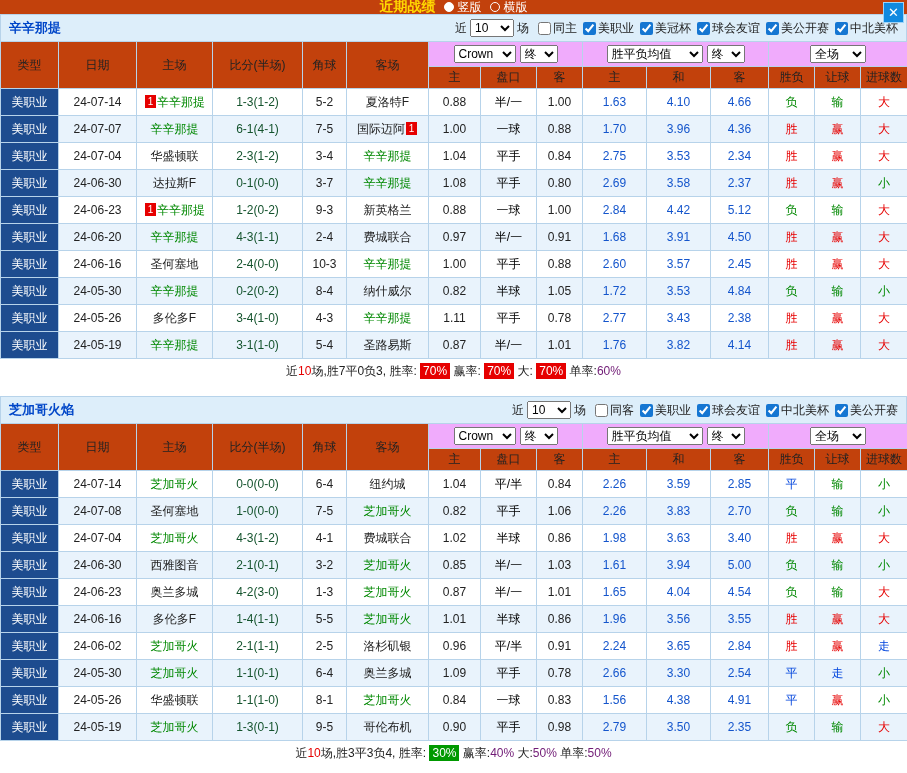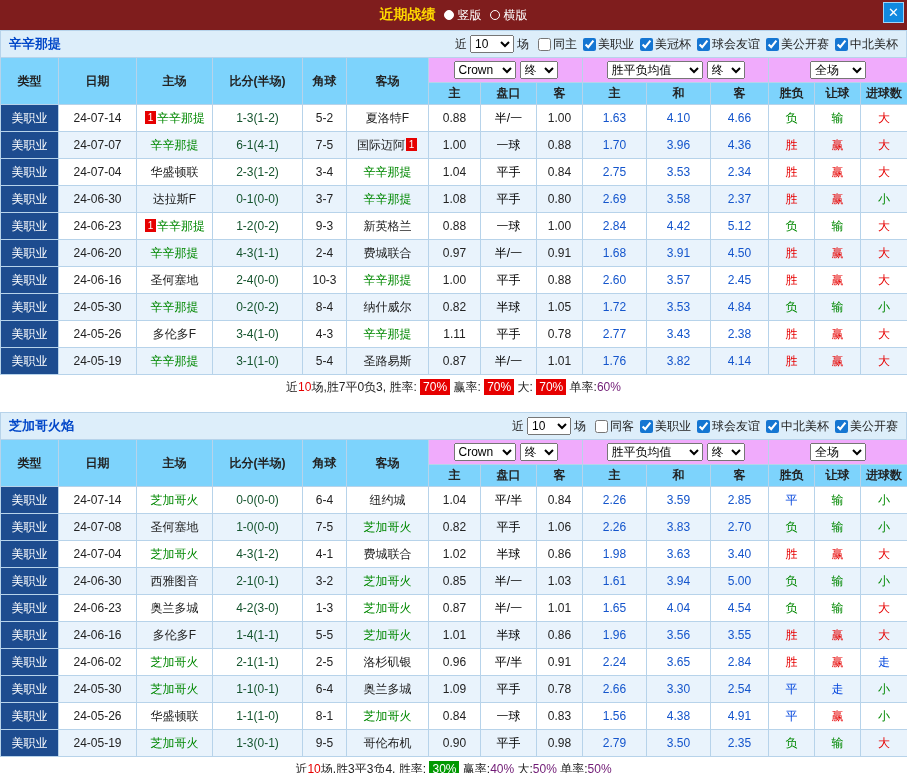--- a/index.html
+++ b/index.html
@@ -5,21 +5,21 @@
   * { box-sizing: border-box; }
   html,body { margin:0; padding:0; }
   body {
     width:907px; background:#fff; color:#222;
     font-family:"Liberation Sans","DejaVu Sans",sans-serif;
     font-size:12px;
   }
   .popup { width:907px; }
 
   
-  .titlebar { height:30px; background:#7f1d1d; position:relative;
+  .titlebar { height:14px; background:#c2410c; position:relative;
     display:flex; align-items:center; }
   .title-group { flex:1; display:flex; justify-content:center; align-items:center; gap:8px; }
   .title { color:#ffd800; font-weight:bold; font-size:14px; }
   .radio-opt { color:#fff; display:inline-flex; align-items:center; gap:4px; cursor:pointer; }
   .radio { width:10px; height:10px; border:1px solid #fff; border-radius:50%; display:inline-block; background:transparent; }
   .radio.selected { background:#fff; }
   .close { position:absolute; right:3px; top:2px; width:21px; height:21px;
     background:#118ae0; border:1px solid #9ed4f8; color:#fff; font-size:13px;
     line-height:18px; text-align:center; cursor:pointer; padding:0; }
 
@@ -34,21 +34,21 @@
   .checkbox-group { display:inline-flex; align-items:flex-start; }
   .cb-item { display:inline-flex; align-items:center; cursor:pointer; }
   .cb-item input { width:13px; height:13px; margin:0 2px 0 6px; accent-color:#1576d2; }
 
   
   table.match-table { border-collapse:collapse; table-layout:fixed; width:907px; }
   .match-table th, .match-table td {
     border:1px solid #b7d3ea; text-align:center; padding:0;
     overflow:hidden; white-space:nowrap; }
   .match-table td { height:27px; }
-  th.hdr { background:#7dd3fc; font-weight:bold; height:22px; }
+  th.hdr { background:#c2410c; font-weight:normal; height:22px; }
   th.grp { background:#f0abfc; height:25px; }
   .hdr-select { font-size:12px; margin:0 2px; }
   tr.alt td { background:#e9f3fc; }
   td.league { background:#1d4c8f; color:#fff; }
   tr.alt td.league { background:#1d4c8f; }
   .sel { color:#008800; }
   td.score { color:#14532d; }
   td.line { color:#000000; }
   td.avg { color:#1455cc; }
   .t-red { color:#e60000; }

